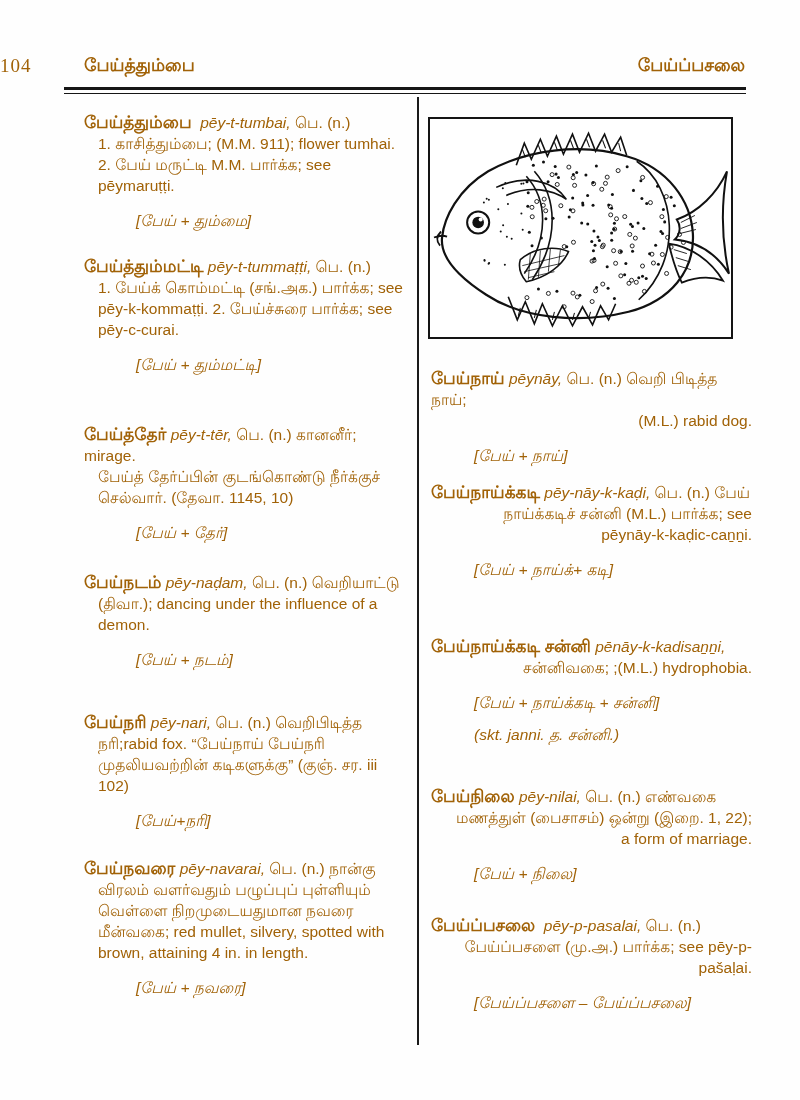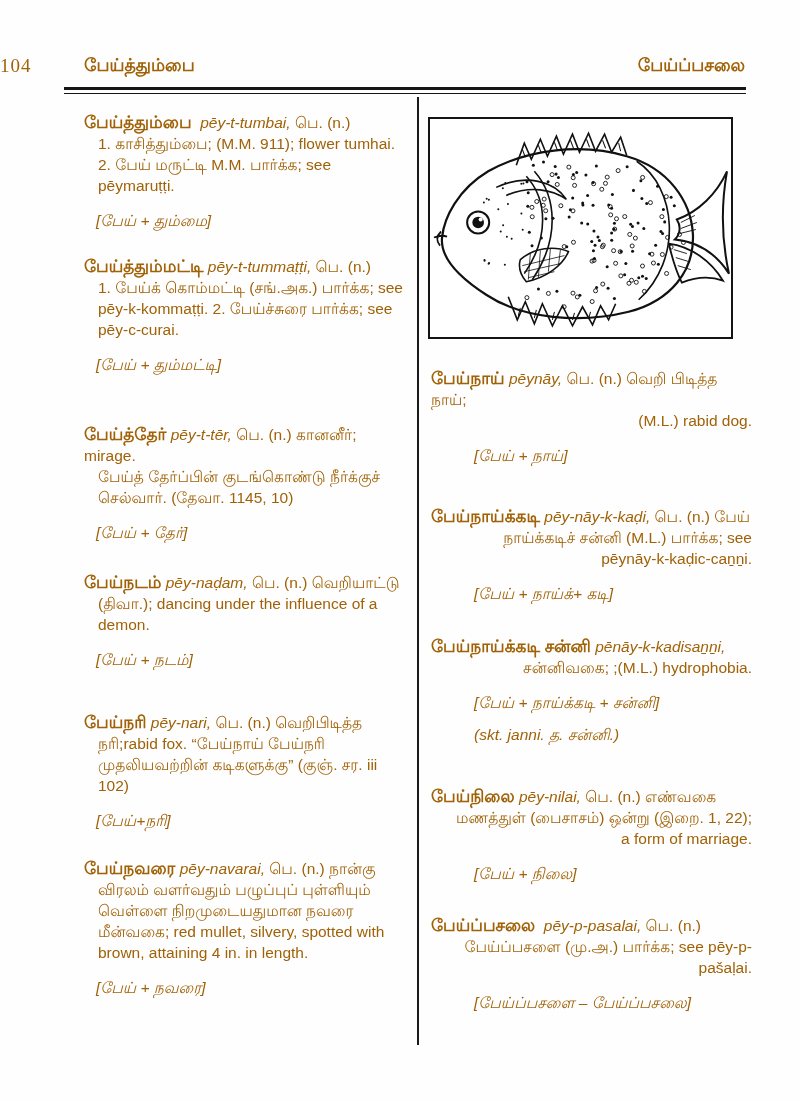--- a/index.html
+++ b/index.html
@@ -25,21 +25,21 @@
   .entry { position:absolute; font-size:15.5px; line-height:21px; }
   .entry p { margin:0; }
   .hw { font-weight:bold; font-size:17px; }
   .tr { font-style:italic; }
   .etym, .note { font-style:italic; }
   .etym { margin-top:14px !important; }
   .note { margin-top:11px !important; }
   .col-l { left:68px; width:336px; }
   .col-l .hl { padding-left:16px; }
   .col-l .bl { padding-left:30px; }
-  .col-l .etym, .col-l .note { margin-left:28px;font-style:italic; }
+  .col-l .etym, .col-l .note { margin-left:68px;font-style:italic; }
   .col-r { left:428px; width:324px; }
   .col-r .hl { padding-left:3px; }
   .col-r .bl { padding-left:22px;text-align:right; }
   .col-r .etym, .col-r .note { margin-left:46px; }
 
   
   .figure {
     position:absolute; left:428px; top:117px; width:305px; height:222px;
     border:2.5px solid #141414; box-sizing:border-box; background:#fff;
   }
@@ -296,21 +296,21 @@
         </g>
     </svg>
   </figure>
 
   <section class="entry col-r" style="top:368px">
     <p class="hl"><span class="hw">பேய்நாய்</span> <span class="tr">pēynāy,</span> <span>பெ. (n.)</span> <span>வெறி பிடித்த நாய்;</span></p>
     <p class="bl">(M.L.) rabid dog.</p>
     <p class="etym">[பேய் + நாய்]</p>
   </section>
 
-  <section class="entry col-r" style="top:506px">
+  <section class="entry col-r" style="top:482px">
     <p class="hl"><span class="hw">பேய்நாய்க்கடி</span> <span class="tr">pēy-nāy-k-kaḍi,</span> <span>பெ. (n.)</span> <span>பேய்</span></p>
     <p class="bl">நாய்க்கடிச்  சன்னி  (M.L.)  பார்க்க;  see</p>
     <p class="bl">pēynāy-k-kaḍic-caṉṉi.</p>
     <p class="etym">[பேய் + நாய்க்+ கடி]</p>
   </section>
 
   <section class="entry col-r" style="top:636px">
     <p class="hl"><span class="hw">பேய்நாய்க்கடி சன்னி</span> <span class="tr">pēnāy-k-kadisaṉṉi,</span></p>
     <p class="bl">சன்னிவகை;  ;(M.L.)  hydrophobia.</p>
     <p class="etym">[பேய் + நாய்க்கடி + சன்னி]</p>

